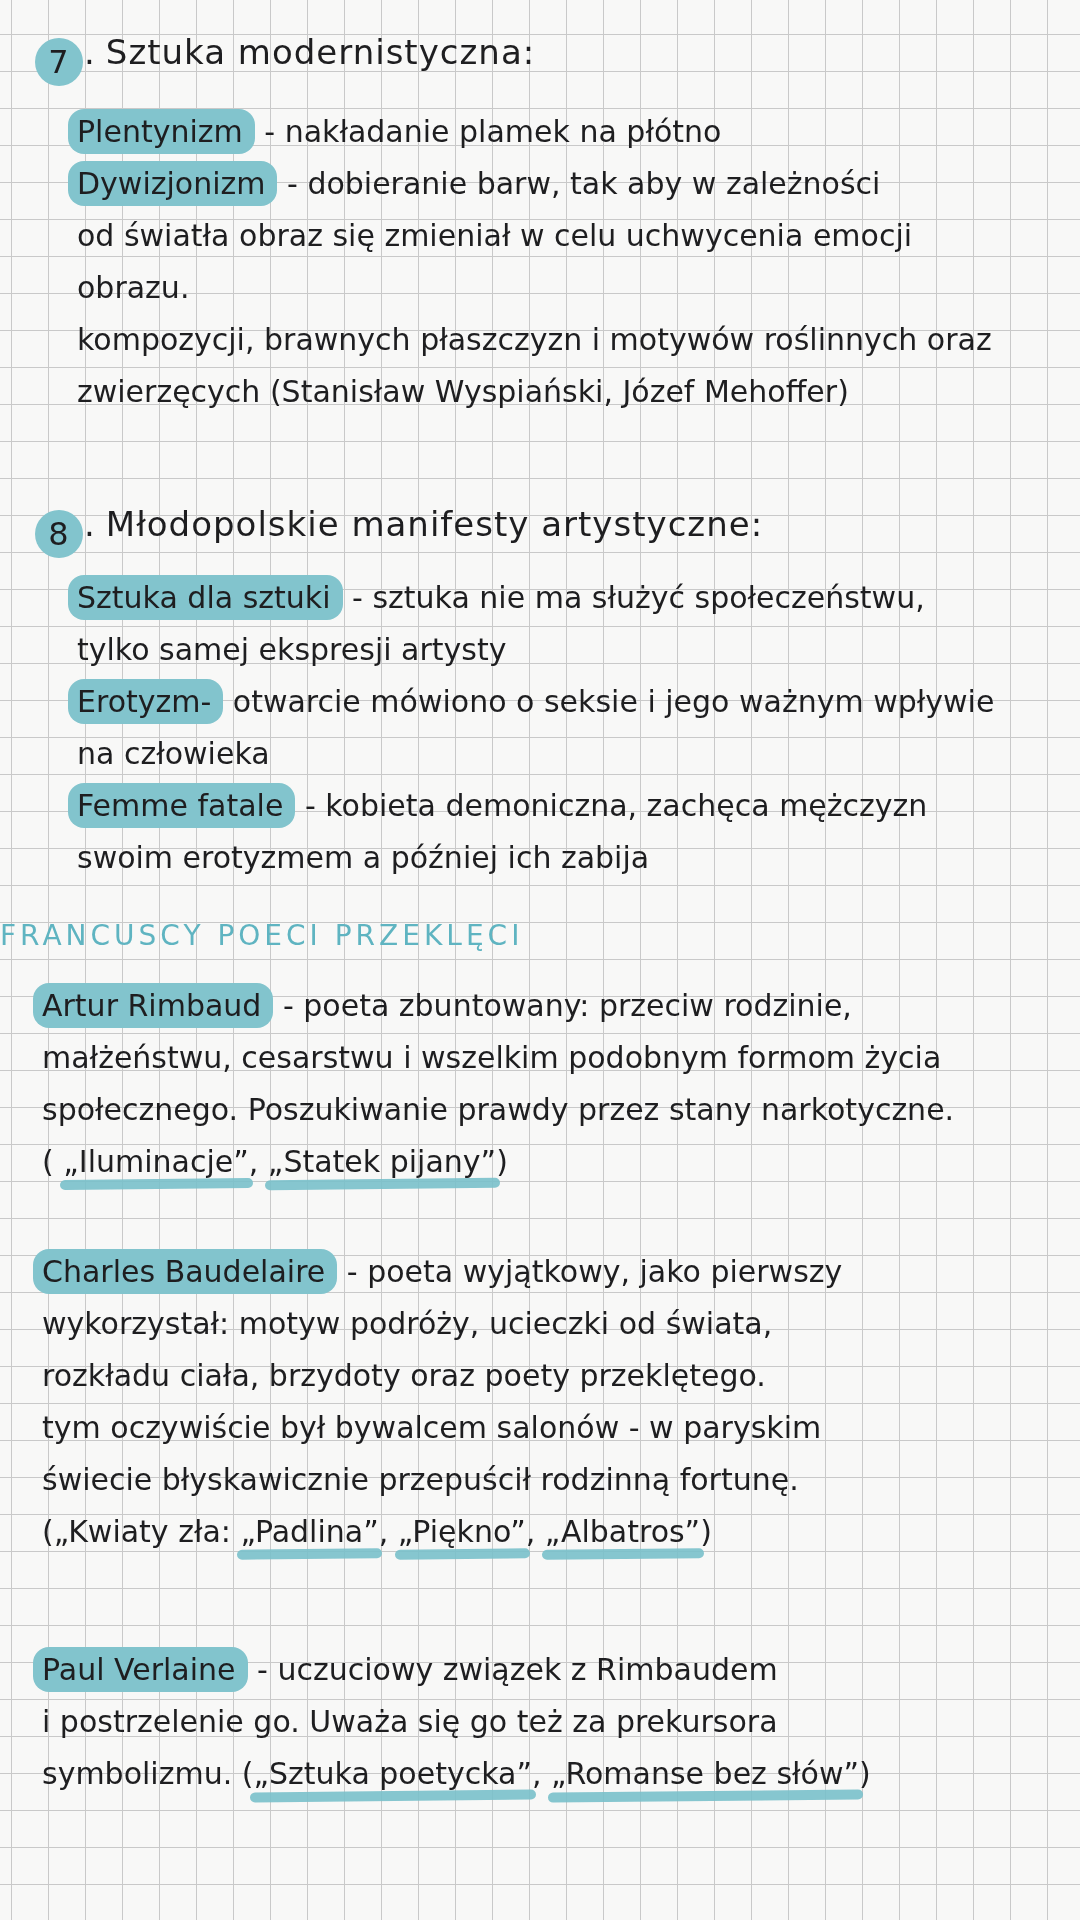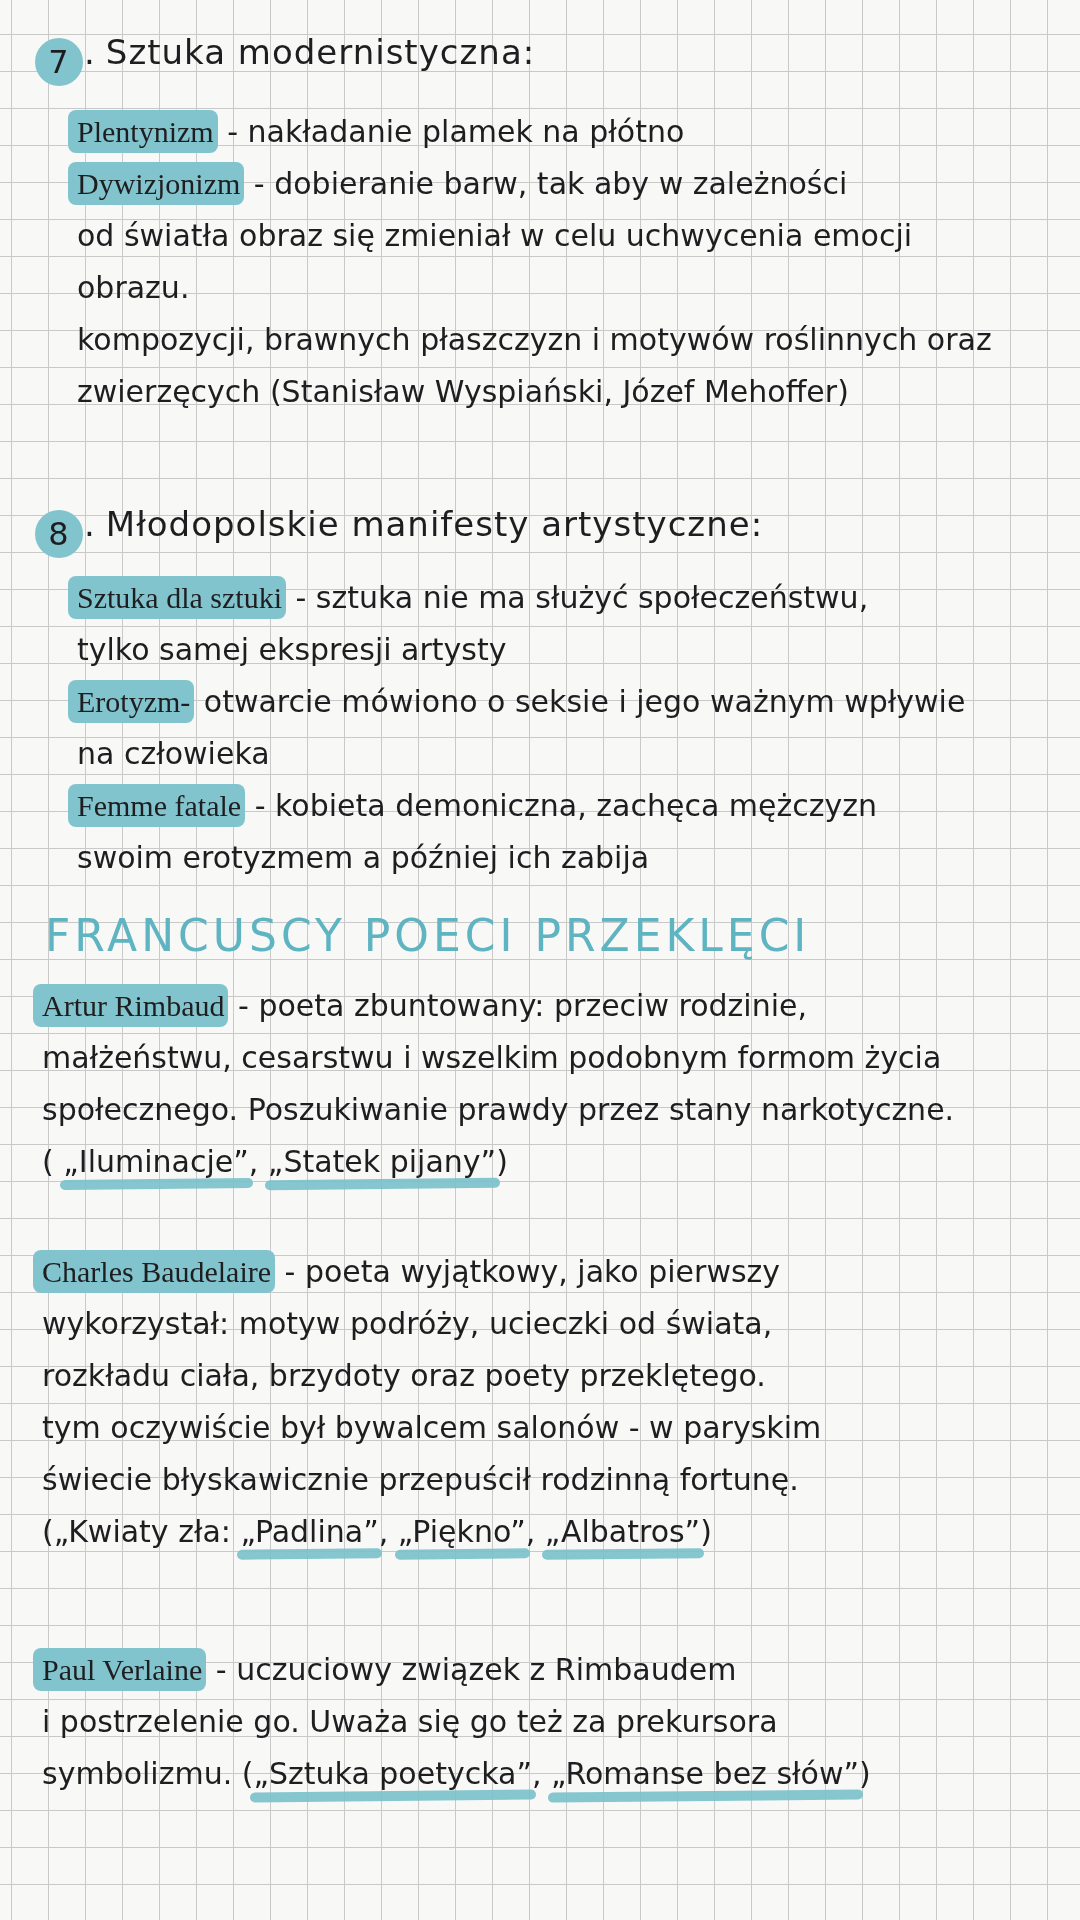--- a/index.html
+++ b/index.html
@@ -33,38 +33,36 @@
     background: var(--hl, #82c4cd);
     align-items: center;
     justify-content: center;
     font-size: 32px;
     vertical-align: -9px;
   }
   .num-dot { margin-left: 1px; margin-right: 10px; }
 
   .subheading {
     color: var(--teal, #5fb4c1);
-    font-size: 44px;
+    font-size: 28px;
     line-height: 52px;
     letter-spacing: 4px;
-    margin-left: 45px;
     white-space: nowrap;
   }
 
   .para { font-size: 30px; line-height: 52px; }
   .indent-a { margin-left: 77px; }
   .indent-b { margin-left: 42px; }
   .line { white-space: nowrap; }
 
   .seg-hl {
     background: var(--hl, #82c4cd);
-    border-radius: 8px;
-    padding: 5px 4px 5px 9px;
+    border-radius: 16px;
+    padding: 5px 12px 5px 9px;
     margin-left: -9px;
-    font-family: Liberation Serif, serif;
   }
   .seg-ul { position: relative; }
   .seg-ul::after {
     content: "";
     position: absolute;
     left: -3px; right: -4px;
     bottom: -10px;
     height: 10px;
     border-radius: 6px;
     background: var(--ul, #79c0ca);

